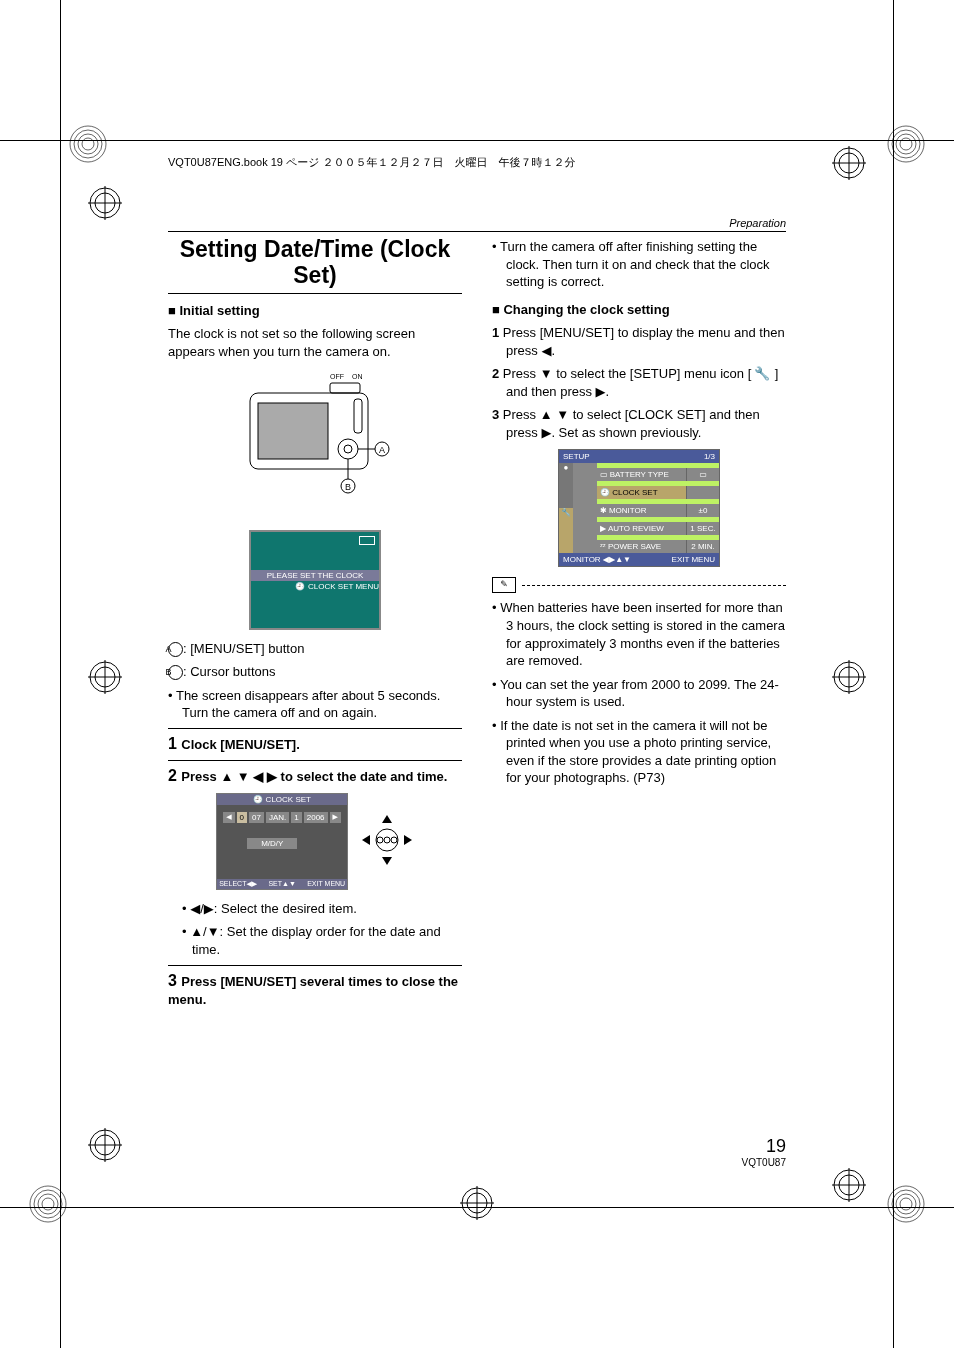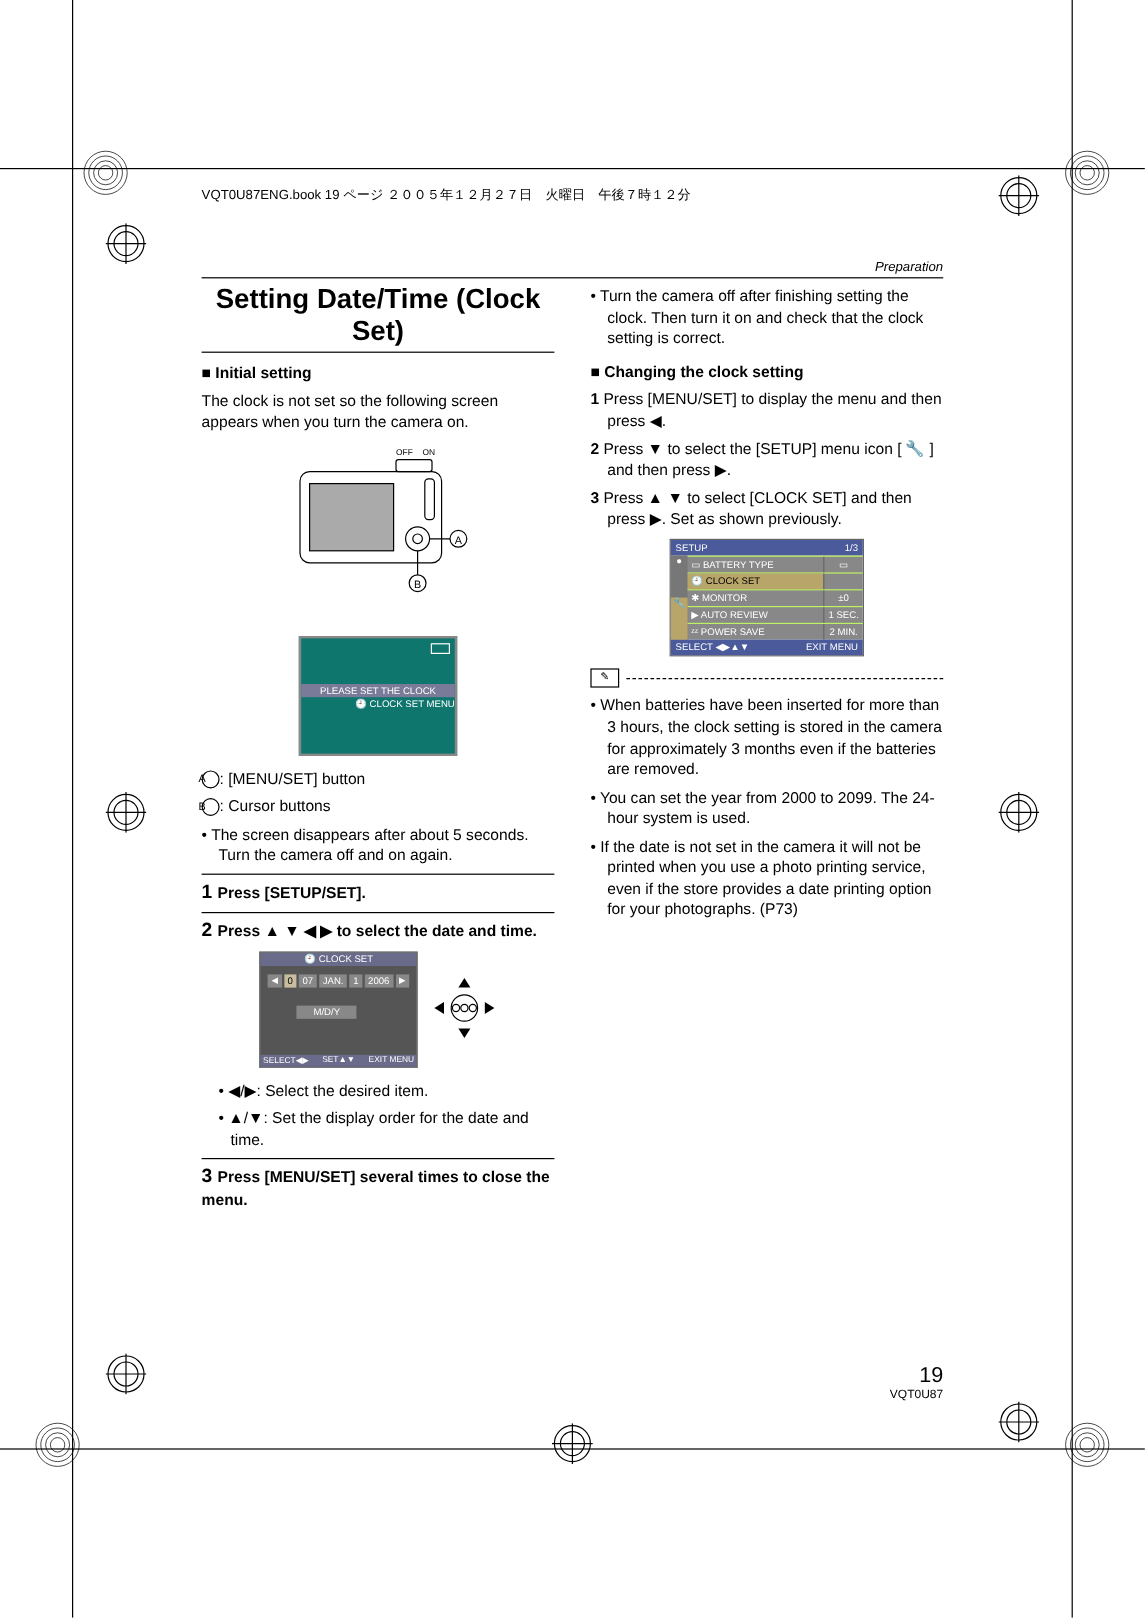--- a/index.html
+++ b/index.html
@@ -88,21 +88,21 @@
   .clockset-row span { background:#888; padding:1px 3px; }
   .clockset-row span.sel { background:#c9bda0; color:#000; }
   .clockset-mdy { position:absolute; top:44px; left:30px; background:#888; padding:1px 14px; font-size:8px;}
   .clockset-foot { position:absolute; bottom:0; left:0; right:0; background:#6a6a8a; padding:1px 2px; font-size:7px; display:flex; justify-content:space-between;}
   .dpad-fig { display:inline-block; vertical-align:middle; margin-left:8px;}
   .setup-lcd {
     width:160px; margin:8px auto; border:1px solid #666; font-size:8px;
   }
   .setup-head { background:#4a5a9a; color:#fff; display:flex; justify-content:space-between; padding:2px 4px;text-align:center;}
   .setup-body { background:#888; }
-  .setup-row { display:flex; border-top:1px solid #bef264; }
+  .setup-row { display:flex; border-top:5px solid #bef264;margin-left:24px; }
   .setup-lbl { flex:1; padding:2px 3px; color:#fff; }
   .setup-val { width:32px; text-align:center; padding:2px 0; color:#fff; border-left:1px solid #666;}
   .setup-row.sel .setup-lbl { background:#b8a56a; color:#000; }
   .setup-left-col { width:14px; background:#777; display:flex; flex-direction:column;}
   .setup-foot { background:#4a5a9a; color:#fff; display:flex; justify-content:space-between; padding:2px 4px;}
   .note-sep { margin:10px 0 6px 0; }
   .note-sep-inner { display:flex; align-items:center; gap:6px; }
   .note-icon { display:inline-block; width:22px; height:14px; border:1px solid #000; font-size:9px; text-align:center; line-height:13px;}
   .dashes { flex:1; border-top:1px dashed #000; }
   .page-num {
@@ -252,21 +252,21 @@
       <div class="lcd-batt"></div>
       <div class="lcd-msg">PLEASE SET THE CLOCK</div>
       <div class="lcd-msg2">🕘 CLOCK SET  MENU</div>
     </div>
 
     <p class="indent"><span class="circ-letter">A</span><span>: [MENU/SET] button</span></p>
     <p class="indent"><span class="circ-letter">B</span><span>: Cursor buttons</span></p>
     <p class="indent">• <span>The screen disappears after about 5 seconds. Turn the camera off and on again.</span></p>
 
     <hr class="sub-rule">
-    <p><span class="step-num">1 </span><span class="step-line">Press [SETUP/SET].</span></p>
+    <p><span class="step-num">1 </span><span class="step-line">Clock [MENU/SET].</span></p>
 
     <hr class="sub-rule">
     <p><span class="step-num">2 </span><span class="step-line">Press ▲ ▼ ◀ ▶ to select the date and time.</span></p>
 
     <div class="clockset-fig keep">
       <div class="clockset-lcd">
         <div class="clockset-title">🕘 CLOCK SET</div>
         <div class="clockset-row">
           <span style="font-size:7px;">◀</span>
           <span class="sel">0</span>
@@ -342,21 +342,21 @@
                 <div class="setup-val">1 SEC.</div>
               </div>
             <div class="setup-row">
                 <div class="setup-lbl">ᶻᶻ <span>POWER SAVE</span></div>
                 <div class="setup-val">2 MIN.</div>
               </div>
           </div>
         </div>
       </div>
       <div class="setup-foot">
-        <span>SELECT ◀▶▲▼</span>
+        <span>MONITOR ◀▶▲▼</span>
         <span>EXIT MENU</span>
       </div>
     </div>
 
     <div class="note-sep">
       <div class="note-sep-inner">
         <span class="note-icon">✎</span>
         <span class="dashes"></span>
       </div>
     </div>

